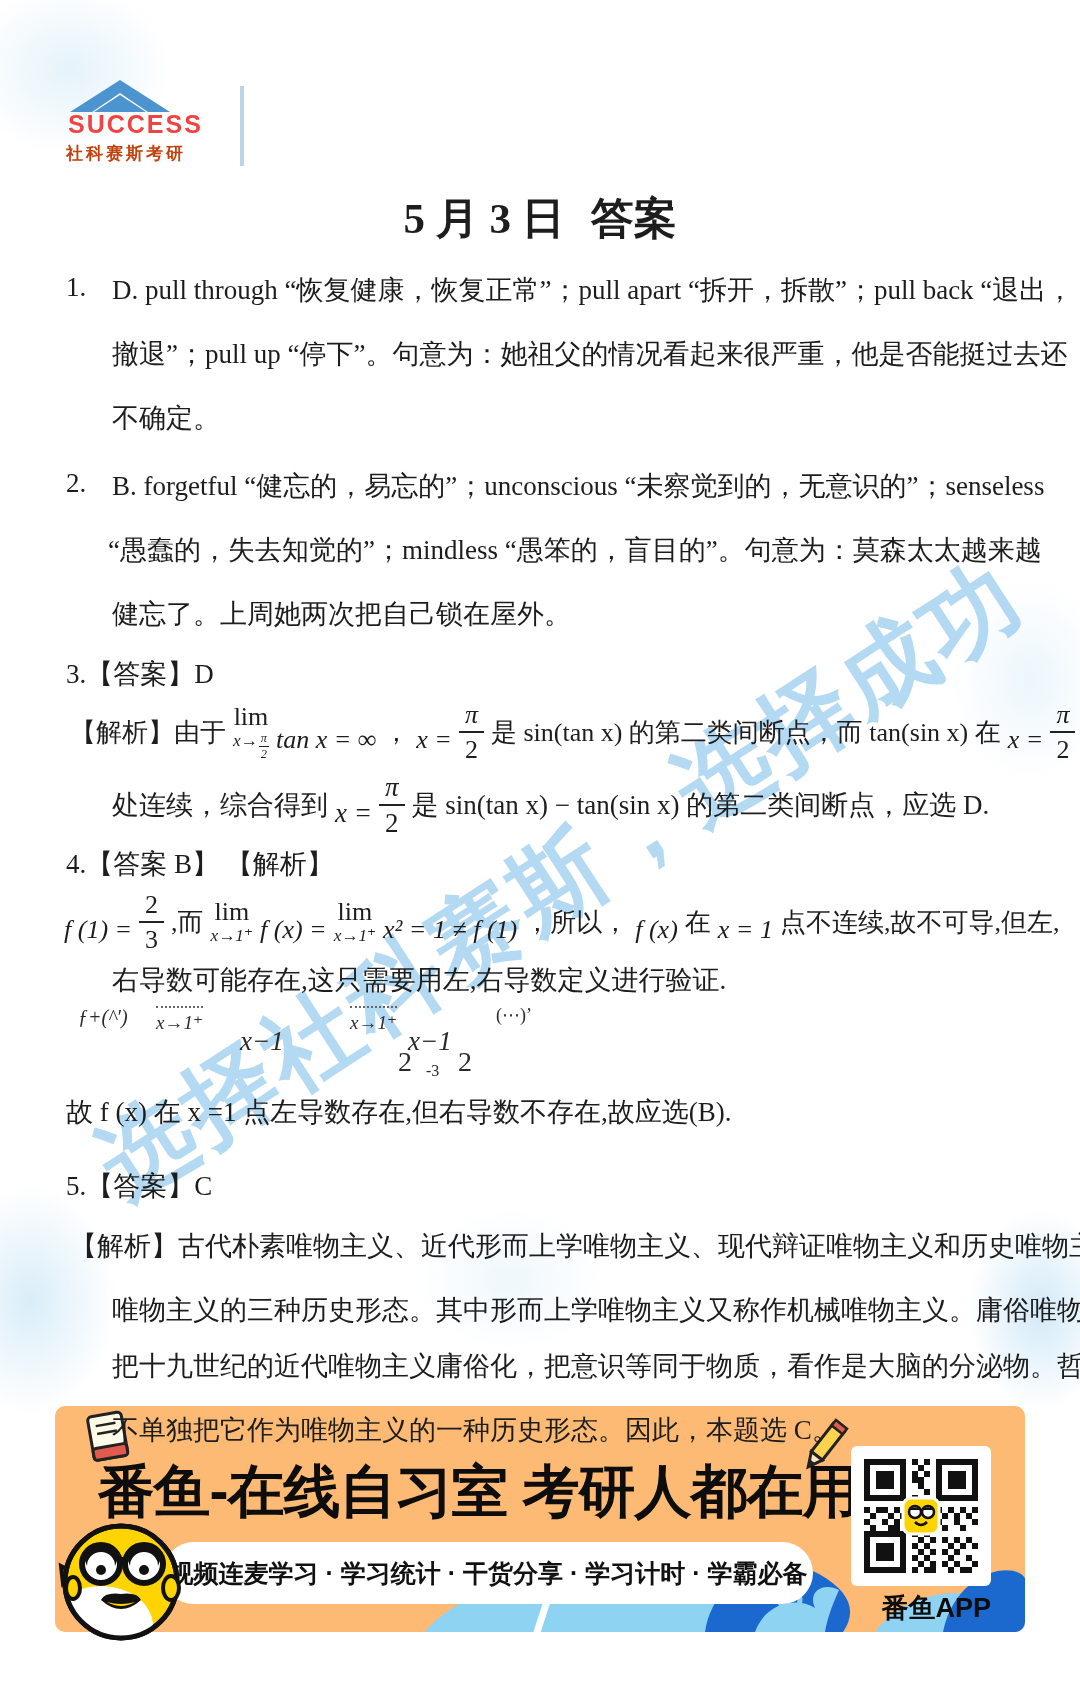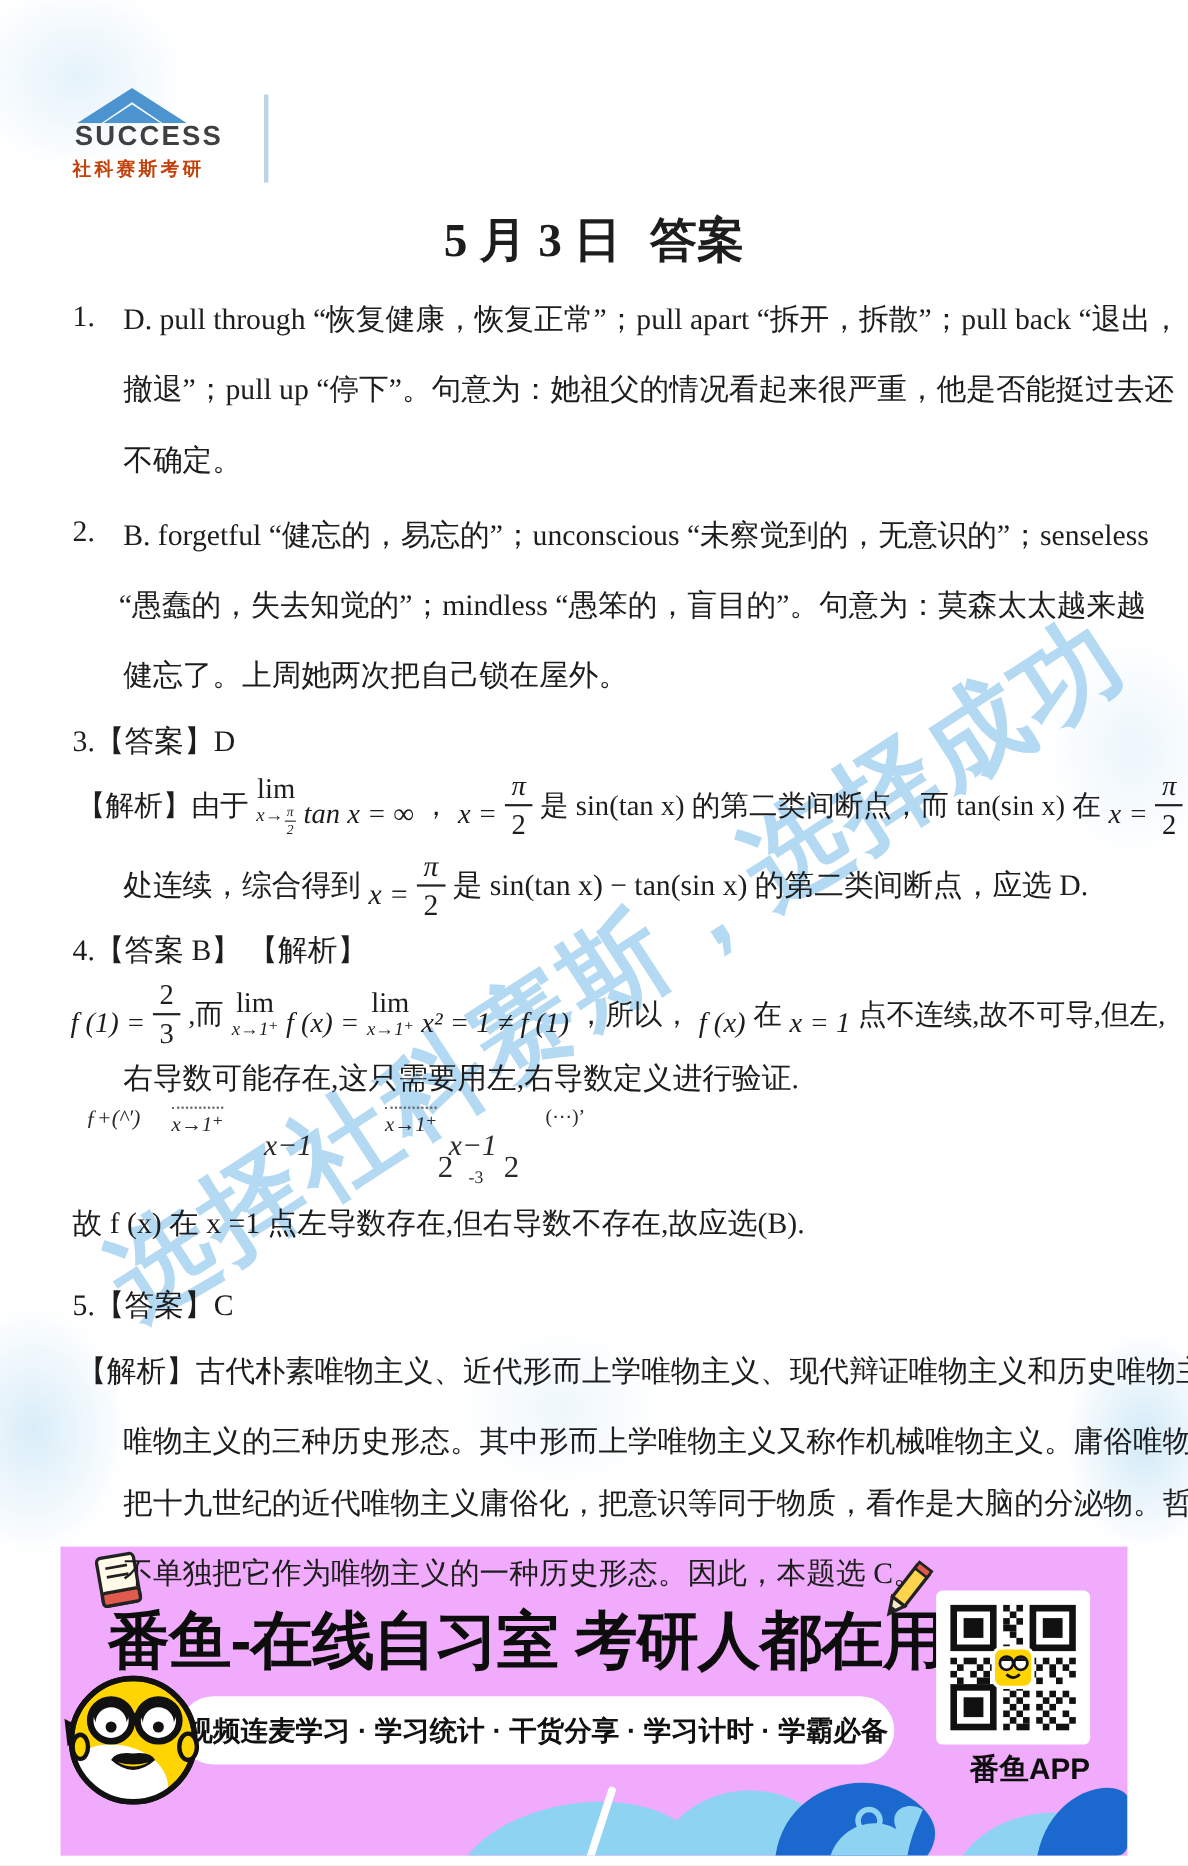--- a/index.html
+++ b/index.html
@@ -13,21 +13,21 @@
   .wc3{left:940px;top:1170px;width:200px;height:280px;opacity:.95;}
   .wc4{left:920px;top:540px;width:220px;height:280px;opacity:.4;}
   .wc5{left:380px;top:1180px;width:260px;height:200px;opacity:.35;}
   
   .watermark{position:absolute;left:560px;top:880px;transform:translate(-50%,-50%) rotate(-33deg);
       font-size:94px;font-weight:bold;letter-spacing:4px;white-space:nowrap;z-index:1;
       color:rgba(130,191,235,.6);font-family:"Liberation Sans","DejaVu Sans",sans-serif;}
   
   .logo-tri{position:absolute;left:70px;top:80px;z-index:2;}
   .brand{position:absolute;left:68px;top:110px;font-size:25px;font-weight:bold;letter-spacing:2px;
-      color:#404040;z-index:2;font-family:"Liberation Sans","DejaVu Sans",sans-serif;text-align:right;}
+      color:#ef4444;z-index:2;font-family:"Liberation Sans","DejaVu Sans",sans-serif;text-align:right;}
   .brand-sub{position:absolute;left:66px;top:142px;font-size:17px;font-weight:bold;letter-spacing:3px;
       color:#c2410c;z-index:2;font-family:"Liberation Sans","DejaVu Sans",sans-serif;}
   .hdr-divider{position:absolute;left:240px;top:86px;width:4px;height:80px;background:#bcd4e8;z-index:2;}
   .slogan{position:absolute;left:258px;top:94px;font-size:48px;font-weight:900;color:#4b94d0;
       white-space:nowrap;z-index:2;font-family:"Liberation Sans","DejaVu Sans",sans-serif;}
   
   .title-row{position:absolute;left:0;top:190px;width:100%;display:flex;justify-content:center;gap:26px;
       font-size:43px;font-weight:bold;z-index:2;}
   
   .num{position:absolute;font-size:27px;z-index:2;}
@@ -40,22 +40,22 @@
   .lim{display:inline-flex;flex-direction:column;align-items:center;line-height:1;}
   .lim .lw{font-size:1em;}
   .lim .ls{font-size:.66em;margin-top:2px;display:inline-flex;align-items:flex-start;font-style:italic;}
   .sfrac{display:inline-flex;flex-direction:column;align-items:center;font-size:.72em;line-height:1;margin-left:1px;}
   .sfrac .fn{border-bottom:1px solid #222;padding:0 2px 1px;}
   .sfrac .fd{padding-top:1px;}
   .it{font-style:italic;margin-top:16px;}
   .frag{position:absolute;z-index:2;color:#2a2a2a;}
   .fragsub{font-size:19px;font-style:italic;border-top:2px dotted #666;padding-top:3px;}
   
-  .banner{position:absolute;left:55px;top:1406px;width:970px;height:281px;background:#f0abfc;
-      border-radius:0;z-index:3;font-family:"Liberation Sans","DejaVu Sans",sans-serif;}
+  .banner{position:absolute;left:55px;top:1406px;width:970px;height:226px;background:#fdba74;
+      border-radius:10px;z-index:3;font-family:"Liberation Sans","DejaVu Sans",sans-serif;}
   .waveclip{position:absolute;inset:0;border-radius:10px;overflow:hidden;}
   .banner-title{position:absolute;left:18px;top:48px;width:810px;text-align:center;font-size:57px;
       font-weight:900;color:#0d0d0d;white-space:nowrap;z-index:4;letter-spacing:-1px;}
   .pill{position:absolute;left:108px;top:136px;width:650px;height:62px;background:#fff;border-radius:32px;
       display:flex;align-items:center;justify-content:center;z-index:4;}
   .pill-text{font-size:25px;font-weight:bold;color:#111;white-space:nowrap;}
   .fish{position:absolute;left:-6px;top:110px;z-index:5;}
   .qrbox{position:absolute;left:796px;top:40px;width:140px;height:140px;background:#fff;border-radius:6px;
       z-index:4;display:flex;align-items:center;justify-content:center;}
   .qrlabel{position:absolute;left:796px;top:184px;width:140px;text-align:right;font-size:27px;

